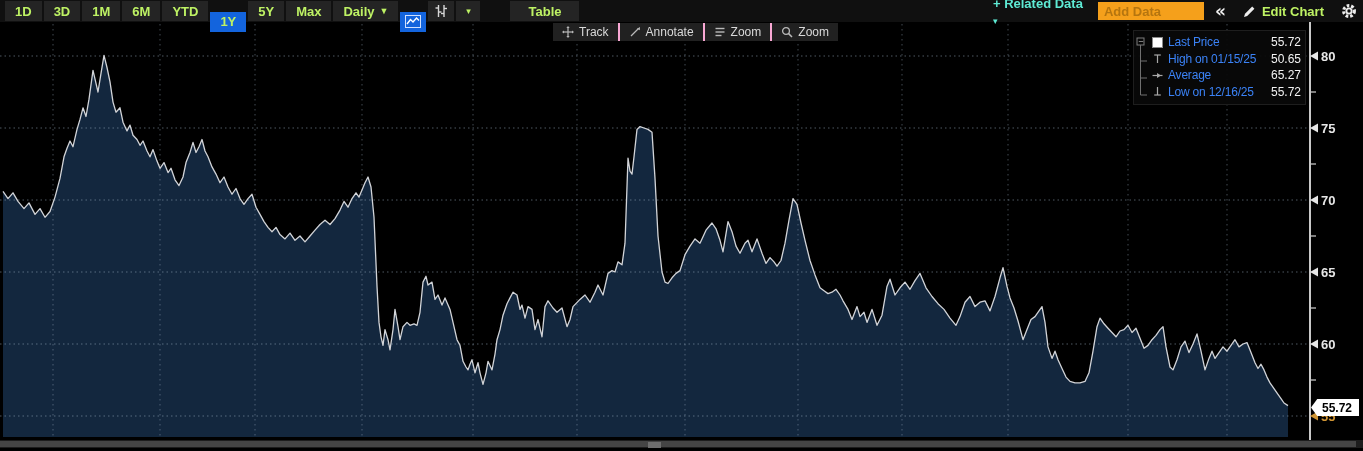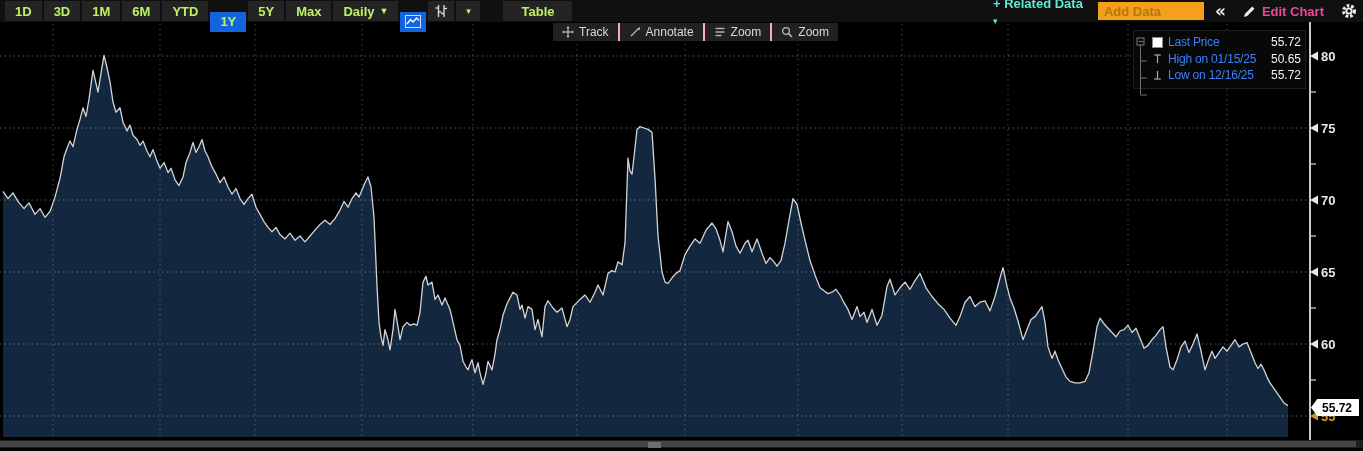--- a/index.html
+++ b/index.html
@@ -20,21 +20,21 @@
   .tb-btn.mini .caret{margin-left:0;}
   .tb-right{margin-left:auto;display:flex;align-items:center;gap:9px;color:#ededed;}
   .related{display:inline-flex;align-items:flex-start;gap:5px;background:none;border:none;color:#5eead4;
            font:bold 13px "Liberation Sans","DejaVu Sans",sans-serif;cursor:pointer;flex-direction:column;}
   .related .caret{font-size:9px;}
   .add-data{width:106px;height:18px;background:#f5a01b;border:none;outline:none;
             font:bold 13px "Liberation Sans","DejaVu Sans",sans-serif;color:#8a5a0e;padding:0 6px;}
   .add-data::placeholder{color:#b5750f;opacity:1;}
   .chev{background:none;border:none;color:#f0f0f0;font:bold 17px "DejaVu Sans",sans-serif;
         cursor:pointer;padding:0 2px;line-height:18px;}
-  .edit-chart{display:inline-flex;align-items:center;gap:6px;background:none;border:none;color:#ec4899;
+  .edit-chart{display:inline-flex;align-items:center;gap:6px;background:none;border:none;color:#bef264;
               font:bold 13px "Liberation Sans","DejaVu Sans",sans-serif;cursor:pointer;}
   .gearbtn{background:none;border:none;padding:0 2px;cursor:pointer;display:flex;align-items:center;}
 
   
   .float-toolbar{position:absolute;left:553px;top:23px;z-index:4;display:flex;background:#151515;}
   .ftb-btn{display:flex;align-items:center;gap:5px;padding:2px 9px;background:#212121;border:none;
            border-left:2px solid #f9a8d4;color:#d9d9d9;
            font:12px "Liberation Sans","DejaVu Sans",sans-serif;cursor:pointer;}
   .ftb-btn:first-child{border-left:none;}
 
@@ -96,21 +96,21 @@
           <line x1="10" y1="1" x2="10" y2="13"></line>
             <line x1="7" y1="9.5" x2="10" y2="9.5"></line>
             <line x1="10" y1="4.5" x2="13" y2="4.5"></line>
         </g>
       </svg>
     </button>
     <button class="tb-btn mini">
       <span class="caret">▾</span>
     </button>
 
-    <button class="tb-btn" style="margin-left:21px;padding:0 18px;">Table</button>
+    <button class="tb-btn" style="margin-left:28px;padding:0 18px;">Table</button>
 
     <div class="tb-right">
       <button class="related">
         <span>+ Related Data</span>
         <span class="caret">▾</span>
       </button>
       <input class="add-data" value="" placeholder="Add Data" style="">
       <button class="chev">«</button>
       <button class="edit-chart">
         <svg width="13" height="13" viewBox="0 0 13 13">
@@ -235,20 +235,30 @@
               <line x1="2.2" y1="2" x2="8.8" y2="2"></line>
             </g>
           </svg>
       </span>
       <span class="lg-label">High on 01/15/25</span>
       <span class="lg-value">50.65</span>
     </div>
     <div class="lg-row">
       <span class="lg-icon">
         <svg width="11" height="11" viewBox="0 0 11 11">
+            <line x1="0.5" y1="5.5" x2="10.5" y2="5.5" stroke="#a8a8a8" stroke-width="1.2"></line>
+            <path d="M5 3 L9 5.5 L5 8 Z" fill="#a8a8a8"></path>
+          </svg>
+      </span>
+      <span class="lg-label">Average</span>
+      <span class="lg-value">65.27</span>
+    </div>
+    <div class="lg-row">
+      <span class="lg-icon">
+        <svg width="11" height="11" viewBox="0 0 11 11">
             <g stroke="#a8a8a8" stroke-width="1.2">
               <line x1="5.5" y1="1" x2="5.5" y2="9"></line>
               <line x1="2.2" y1="9" x2="8.8" y2="9"></line>
             </g>
           </svg>
       </span>
       <span class="lg-label">Low on 12/16/25</span>
       <span class="lg-value">55.72</span>
     </div>
   </div>

